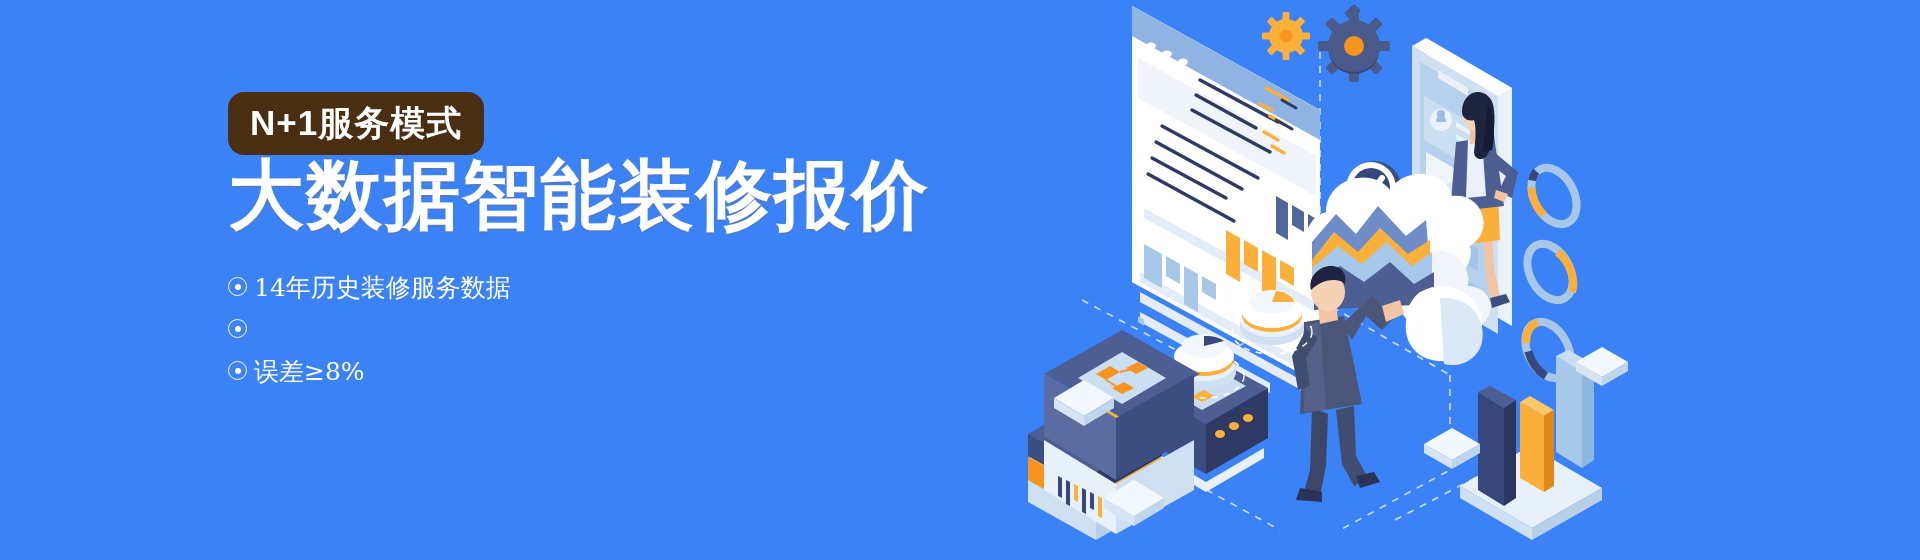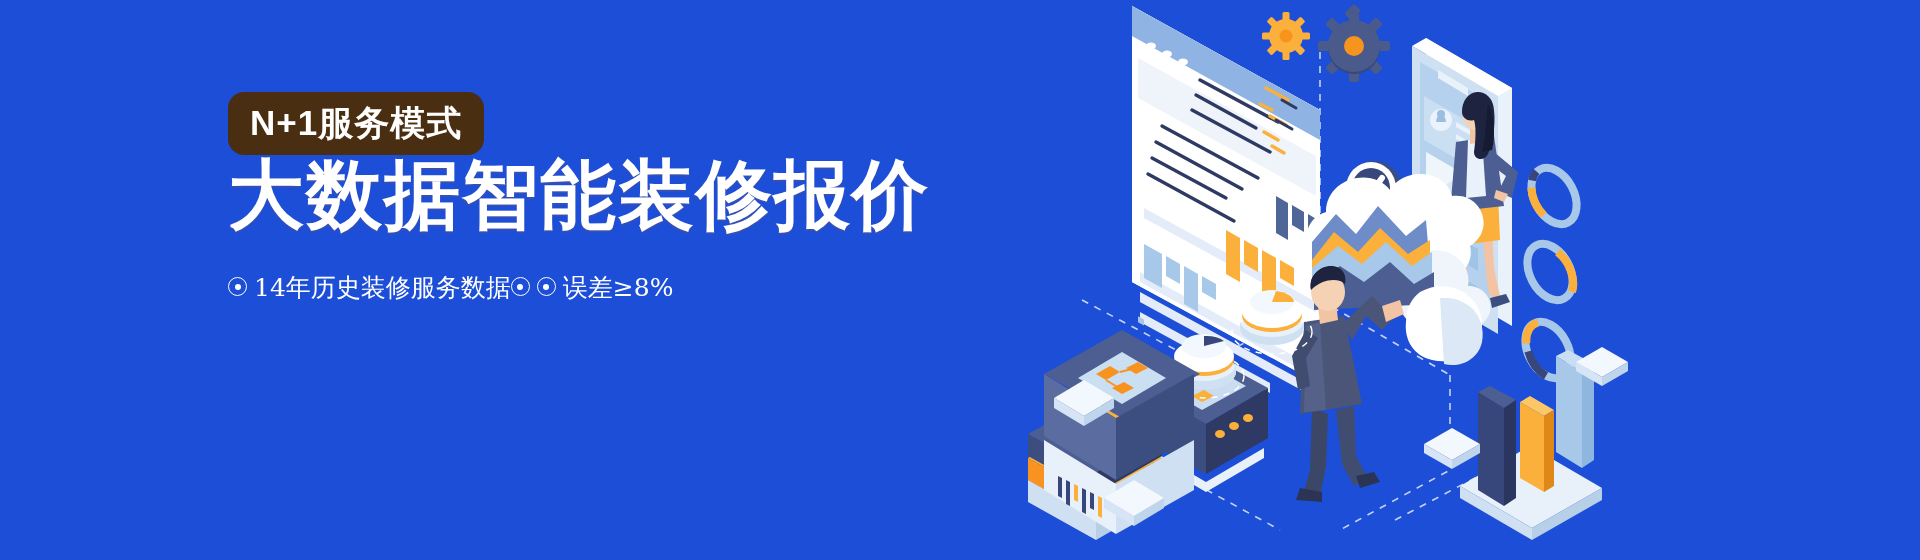--- a/index.html
+++ b/index.html
@@ -4,21 +4,21 @@
 <style>
   * { margin:0; padding:0; box-sizing:border-box; }
   html,body { width:1920px; height:560px; overflow:hidden; }
   body {
     font-family:"Liberation Sans", sans-serif;
     background:#F7941E;
   }
   .banner {
     position:relative;
     width:1920px; height:560px;
-    background:#1d4ed8;
+    background:#3b82f6;
     overflow:hidden;
   }
 
   
   .copy {
     position:absolute;
     left:228px; top:92px;
     width:760px;
   }
   .badge {
@@ -42,21 +42,21 @@
     letter-spacing:2px;
     white-space:nowrap;
     text-shadow:0 2px 0 rgba(180,90,0,.18);
     font-family:"DejaVu Sans", sans-serif;
   }
   .features {
     margin-top:30px;
     display:flex;
     gap:28px;
   }
-  .feat-col { display:flex; flex-direction:row; }
+  .feat-col { display:flex; flex-direction:column; }
   .feat-col.col-a { width:268px; }
   .feat-col.col-b { width:330px; }
   .feature {
     display:flex;
     align-items:center;
     color:#FFFFFF;
     font-size:25px;
     line-height:1;
     height:42px;
     white-space:nowrap;

